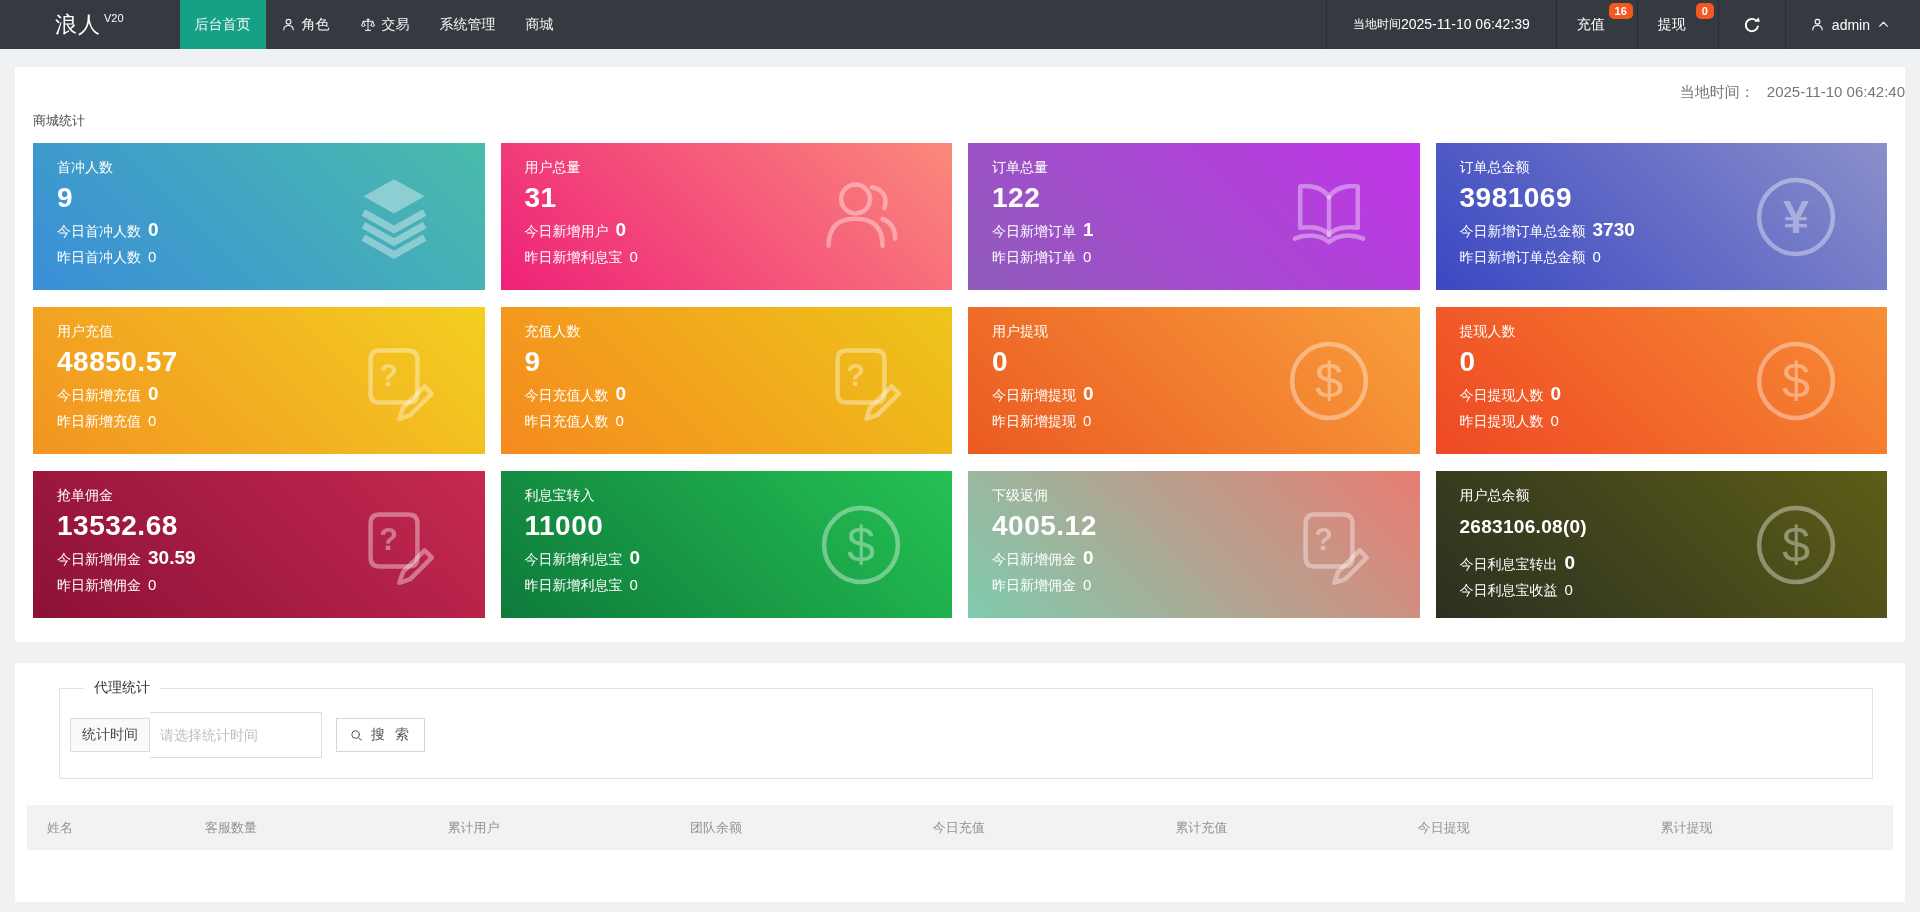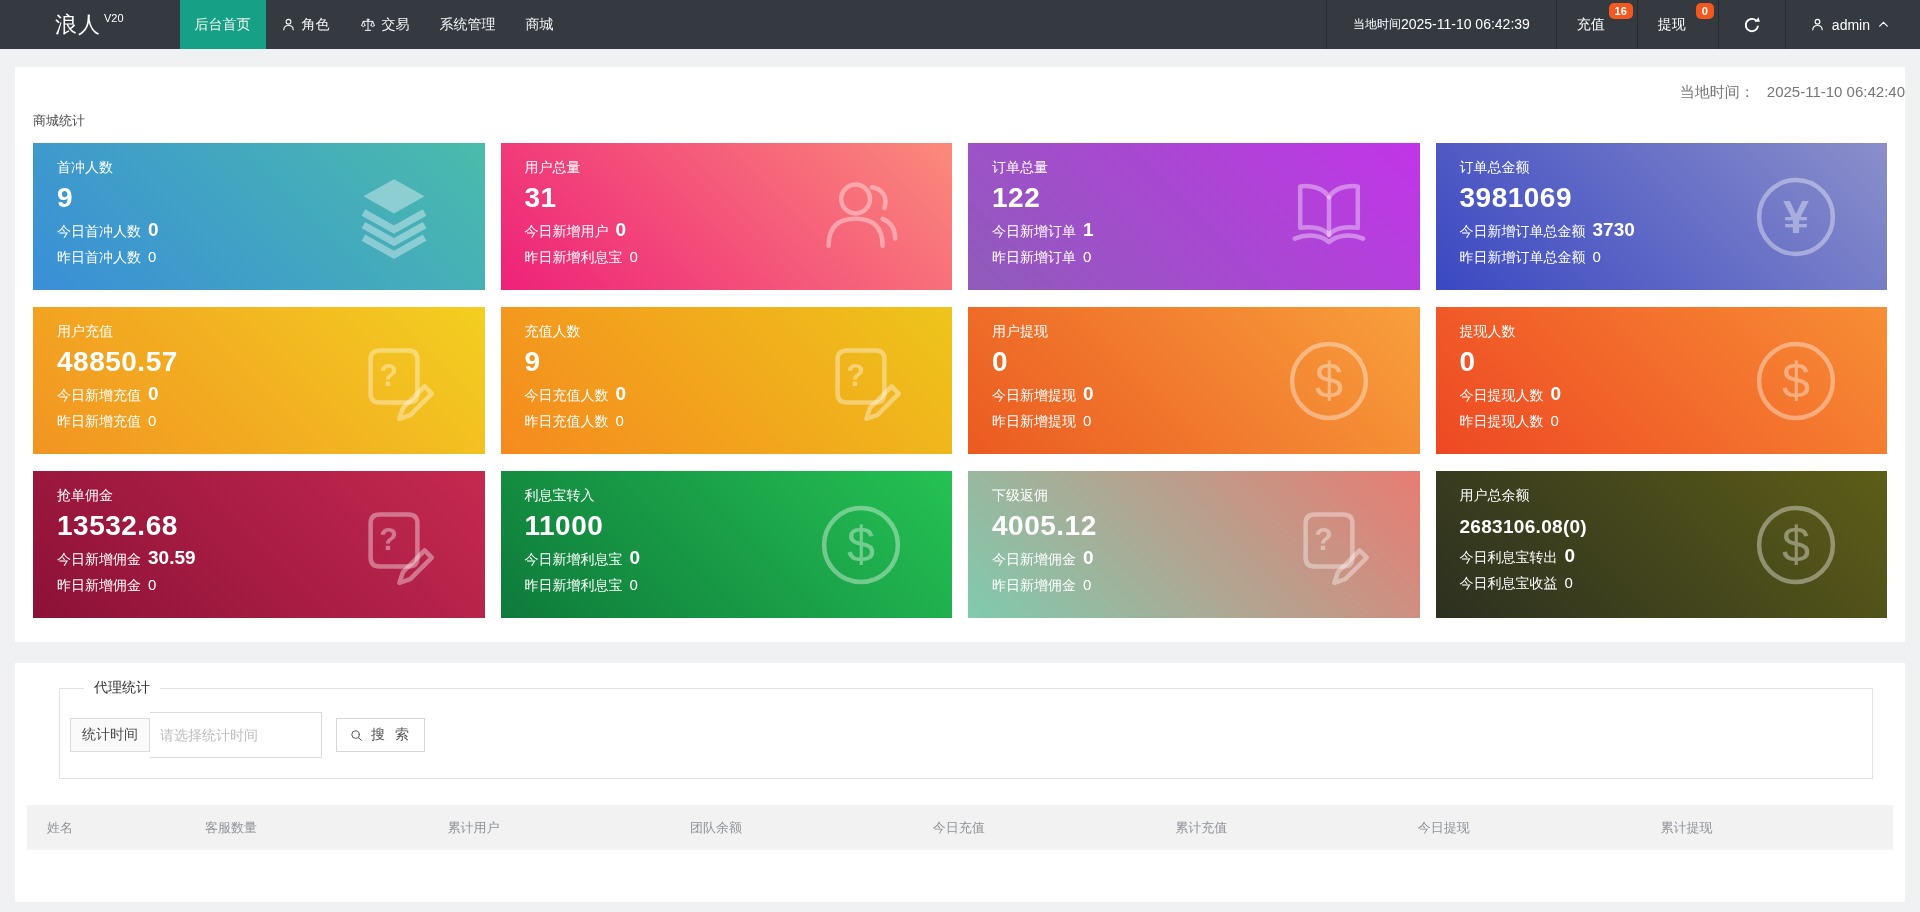--- a/index.html
+++ b/index.html
@@ -28,21 +28,21 @@
   .panel-top{margin-top:18px;padding-bottom:24px}
   .time-row{padding-top:16px;text-align:right;font-size:15px;color:#767676}
   .time-row .tv{margin-left:12px}
   .section-title{margin:10px 0 0 18px;font-size:13px;color:#4c4c4c}
 
   
   #cards-grid{display:grid;grid-template-columns:repeat(4,1fr);gap:17px 16px;margin:13px 18px 0}
   .stat-card{position:relative;height:147px;padding:16px 24px;color:#fff;overflow:hidden}
   .sc-title{font-size:14px}
   .sc-value{font-size:28px;font-weight:bold;margin:5px 0 3px;letter-spacing:.5px}
-  .sc-value-small{font-size:19px;margin:11px 0 5px;letter-spacing:.3px}
+  .sc-value-small{font-size:19px;margin:11px 0 12px;letter-spacing:.3px}
   .sc-line{font-size:14px;line-height:25px;display:flex;align-items:baseline}
   .sc-line b{font-size:19px;margin-left:7px;font-weight:bold}
   .sc-line em{font-style:normal;font-size:15px;margin-left:7px}
   .sc-icon{position:absolute;right:46px;top:50%;transform:translateY(-50%);width:90px;height:90px}
   .sc-icon svg{width:100%;height:100%;display:block}
 
   
   .panel-bottom{margin-top:21px;min-height:239px;padding:16px 12px 30px}
   .agent-fs{border:1px solid #e2e2e2;margin:0 20px 0 32px;padding:15px 10px 20px}
   .agent-fs legend{margin-left:14px;padding:0 10px;font-size:14px;color:#333}

